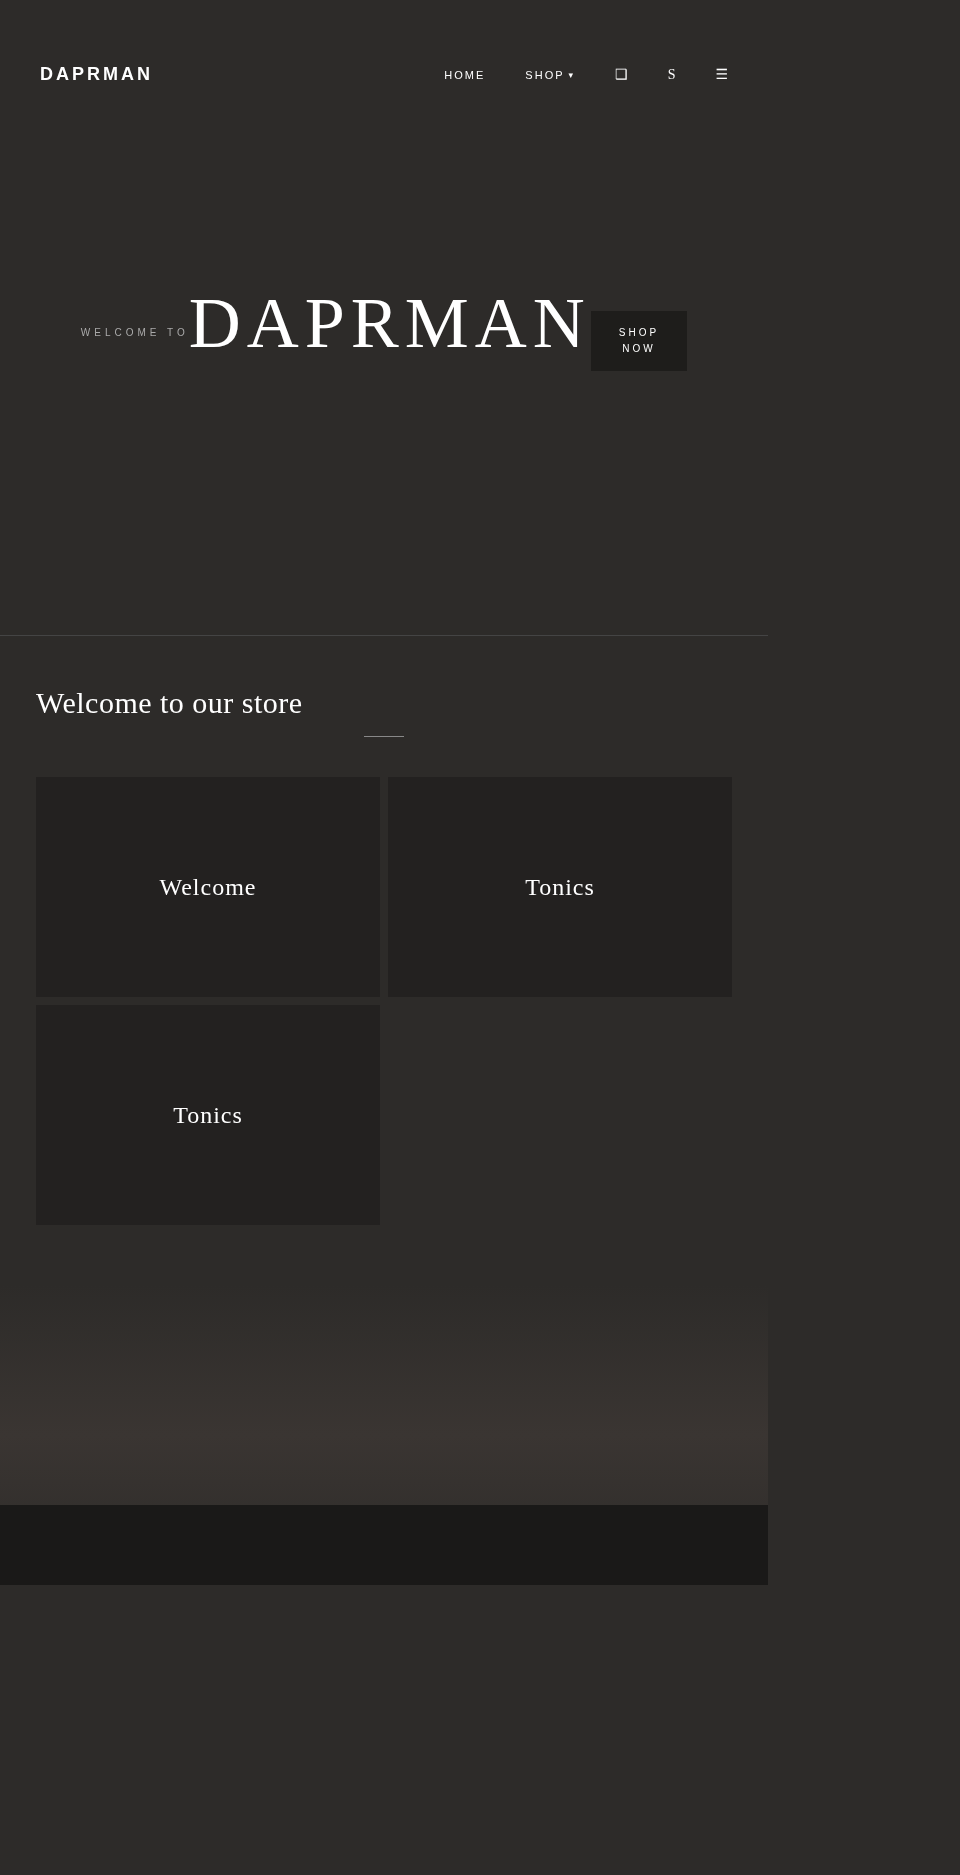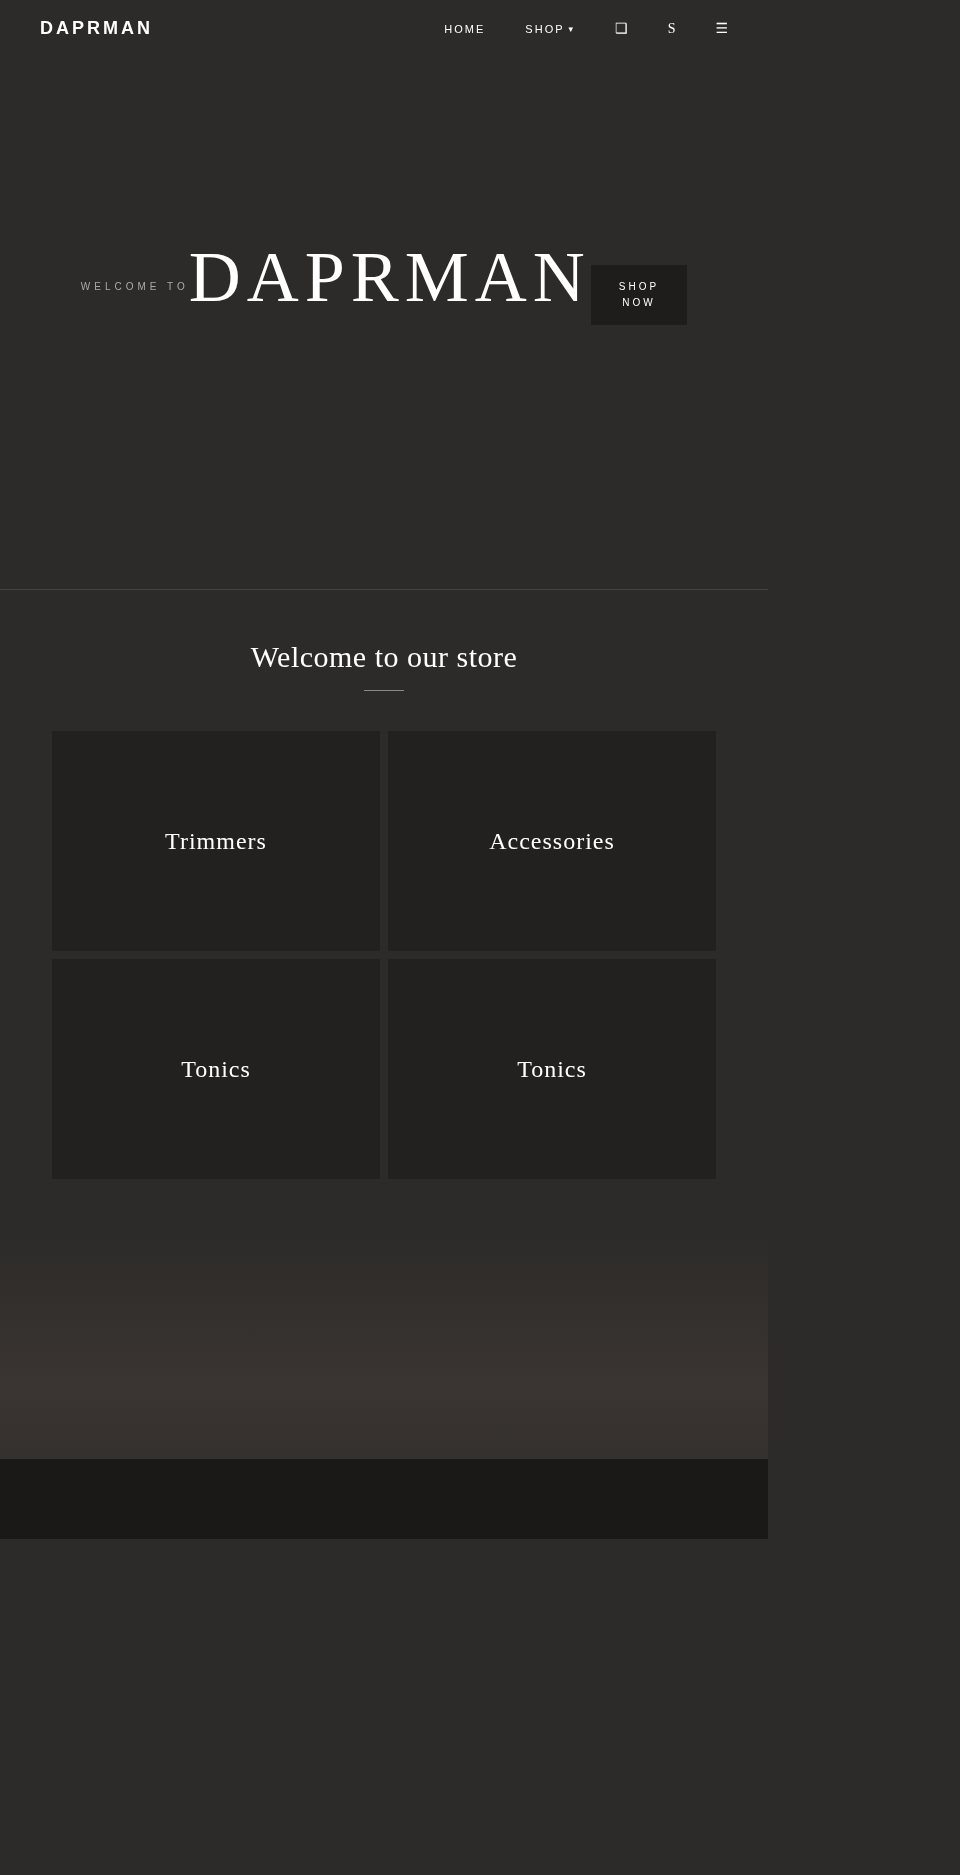--- a/index.html
+++ b/index.html
@@ -138,22 +138,22 @@
       font-family: 'Arial', sans-serif;
       font-size: 11px;
       color: #888888;
       line-height: 1.8;
       letter-spacing: 0.5px;
     }
 
     
     .store-section {
       background-color: #2d2b29;
-      padding: 50px 52px 60px;
-      text-align: center;
+      padding: 50px 36px 60px;
+      text-align: left;
     }
 
     .store-title {
       font-family: 'Georgia', serif;
       font-size: 30px;
       font-weight: 400;
       color: #ffffff;
       margin-bottom: 16px;
       letter-spacing: 0.5px;
     }
@@ -205,21 +205,21 @@
       bottom: 0;
       left: 0;
       width: 100%;
       height: 80px;
       background-color: #1a1918;
     }
   </style>
 </head>
 <body>
 
-<div style="position: relative; width: 768px;">
+<div style="position: relative; width: 768px; margin-top: 46px;">
   <header class="header">
     <div class="logo">DAPRMAN</div>
     <nav class="nav">
       <span class="nav-item">HOME</span>
       <span class="nav-item nav-shop">
         <span>SHOP</span>
         <span style="font-size:9px;">▾</span>
       </span>
       <span class="nav-icon">❑</span>
       <span class="nav-icon">S</span>
@@ -237,24 +237,21 @@
     <div class="hero-divider"></div>
   </section>
 
 
   <section class="store-section">
     <h2 class="store-title">Welcome to our store</h2>
     <div class="store-divider"></div>
 
     <div class="product-grid">
       <div class="product-card">
-        <span class="product-card-label">Trimmers</span>
-      </div>
-      <div class="product-card">
-        <span class="product-card-label">Accessories</span>
+        <span class="product-card-label">Welcome</span>
       </div>
       <div class="product-card">
         <span class="product-card-label">Tonics</span>
       </div>
       <div class="product-card">
         <span class="product-card-label">Tonics</span>
       </div>
     </div>
   </section>
 

